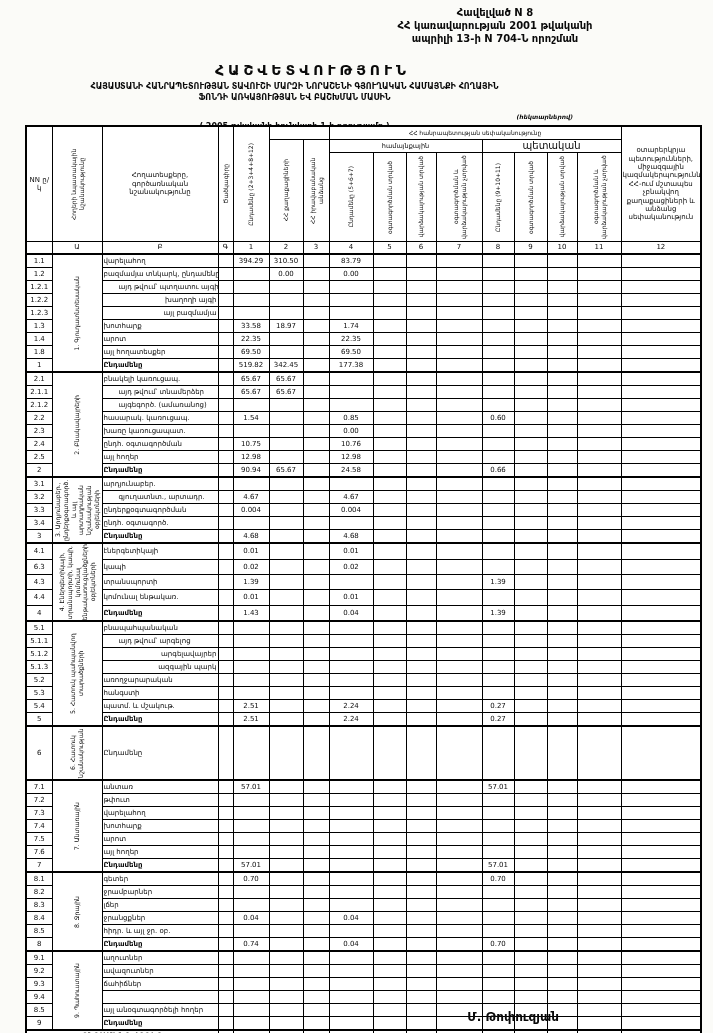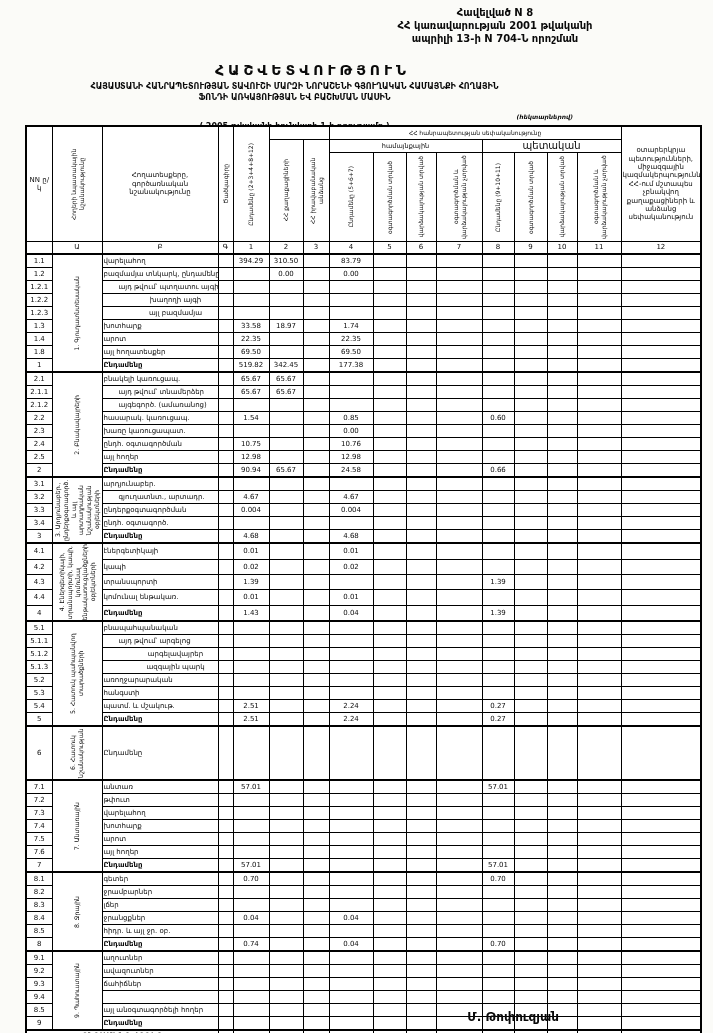--- a/index.html
+++ b/index.html
@@ -49,21 +49,21 @@
   .hdr-rot { height:88px; }
   .hdr-small { font-size:6px; }
   .c12head { font-size:5.2px; line-height:1.25; text-align:center; }
   .idx td { height:11px; text-align:center; font-weight:bold; font-size:7px; border-top:2px solid #000; border-bottom:2px solid #000; }
 
   tbody td { height:12px; }
   td.nn { text-align:center; font-size:6.5px; }
   td.code {}
   td.name { text-align:left; padding-left:2px; white-space:nowrap; }
   td.name.ind1 { padding-left:16px; }
-  td.name.ind2 { text-align:center;padding-left:32px; }
+  td.name.ind2 { text-align:right;padding-left:32px; }
   td.val { text-align:center; font-size:7px; }
   tr.total td { border-top:1.5px solid #000; }
   tr.total td.name { font-weight:bold; }
   tr.sec-start td { border-top:2px solid #000; }
   td.seclabel { text-align:center; }
   td.seclabel .vtext { max-height:none; font-size:6.2px; }
   tr.tallrow td { height:52px; }
   tr.grand td { border-top:2px solid #000; border-bottom:2px solid #000; height:15px; font-weight:bold; }
   tr.grand td.glabel { text-align:center; font-size:7.5px; letter-spacing:0.5px; }
   tr.grand td.val { font-size:7.5px; }
@@ -591,21 +591,21 @@
           <td class="val"></td>
           <td class="val"></td>
           <td class="val"></td>
           <td class="val"></td>
           <td class="val"></td>
           <td class="val"></td>
           <td class="val"></td>
           <td class="val"></td>
         </tr>
         <tr>
-          <td class="nn">4.2</td>
+          <td class="nn">6.3</td>
           <td class="name">կապի</td>
           <td class="code"></td>
           <td class="val">0.02</td>
           <td class="val"></td>
           <td class="val"></td>
           <td class="val">0.02</td>
           <td class="val"></td>
           <td class="val"></td>
           <td class="val"></td>
           <td class="val"></td>

